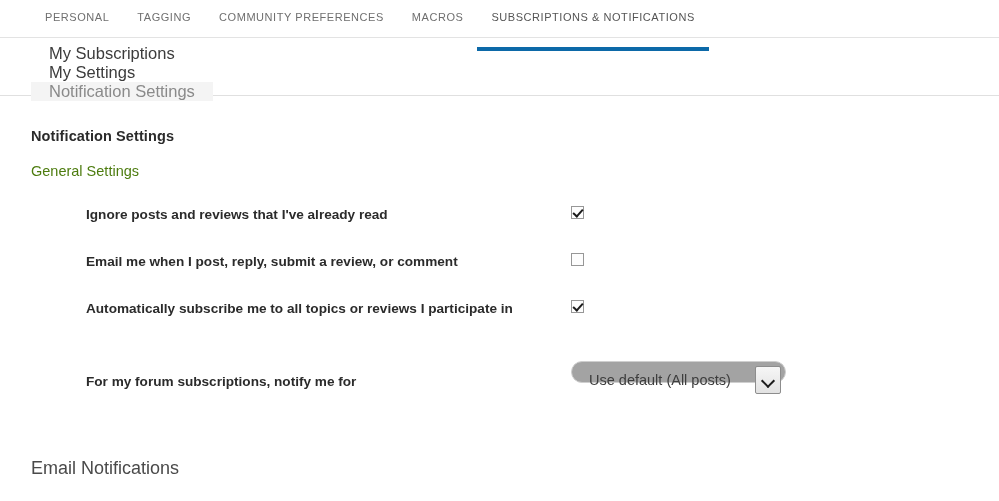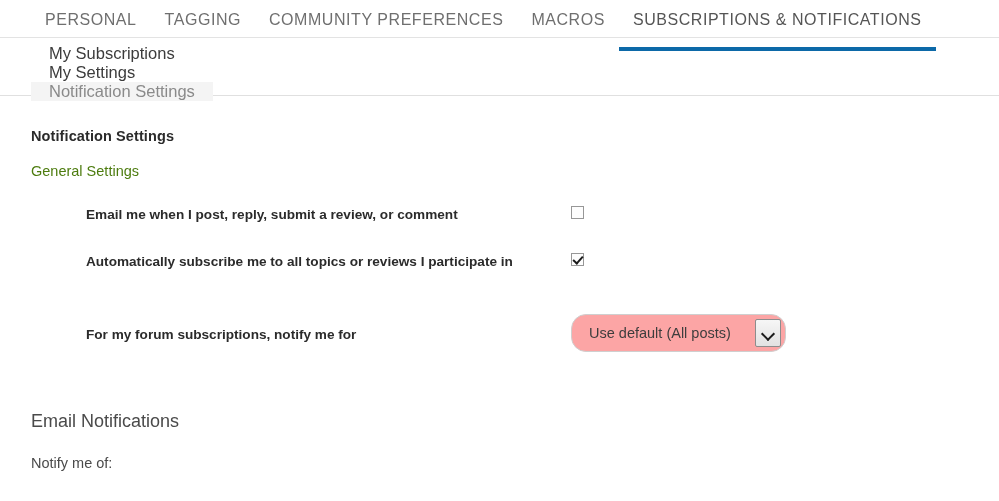--- a/index.html
+++ b/index.html
@@ -32,21 +32,21 @@
     top: 0;
     height: 38px;
     display: flex;
     align-items: flex-start;
   }
   .top-tab {
     position: relative;
     height: 50px;
     box-sizing: border-box;
     padding: 11px 14px 0 14px;
-    font-size: 16px;
+    font-size: 11px;
     letter-spacing: 0.55px;
     color: #6f6f6f;
     white-space: nowrap;
     cursor: pointer;
     text-transform: uppercase;
   }
   .top-tab.active {
     color: #555555;
   }
   .top-tab.active::after {
@@ -159,24 +159,24 @@
     width: 4px;
     height: 8px;
     border: solid #1b1b1b;
     border-width: 0 2px 2px 0;
     transform: rotate(42deg);
   }
 
   
   .select-box {
     width: 215px;
-    height: 38px;
+    height: 22px;
     border: 1px solid #cfcfcf;
     border-radius: 15px;
-    background: #fca5a5;
+    background: #a3a3a3;
     box-sizing: border-box;
     position: relative;
     cursor: pointer;
   }
   .select-value {
     position: absolute;
     left: 17px;
     top: 0;
     height: 36px;
     line-height: 36px;
@@ -257,20 +257,26 @@
   </div>
 </div>
 
 <div class="content">
 
   <div class="page-title">Notification Settings</div>
   <div class="section-head">General Settings</div>
 
   <div class="form-rows">
 
+    <div class="form-row">
+      <span class="row-label">Ignore posts and reviews that I've already read</span>
+      <span class="ctrl-slot">
+        <span class="cbx checked"></span>
+      </span>
+    </div>
 
     <div class="form-row" style="margin-top:1px;">
       <span class="row-label">Email me when I post, reply, submit a review, or comment</span>
       <span class="ctrl-slot">
         <span class="cbx"></span>
       </span>
     </div>
 
     <div class="form-row" style="min-height:73px; margin-top:1px;">
       <span class="row-label">Automatically subscribe me to all topics or reviews I participate in</span>

